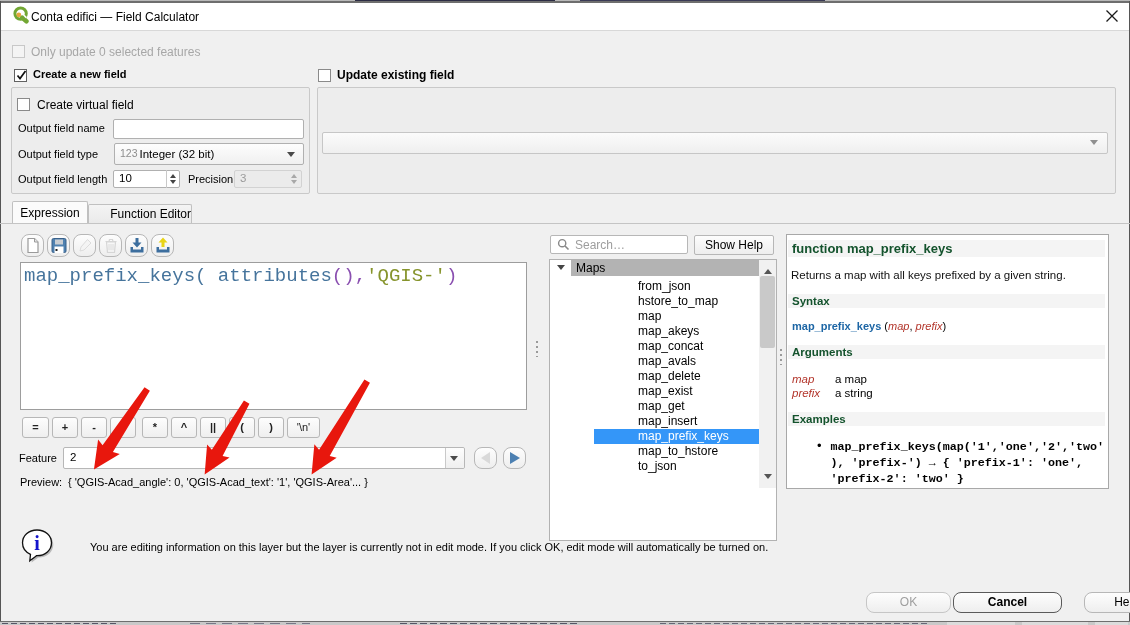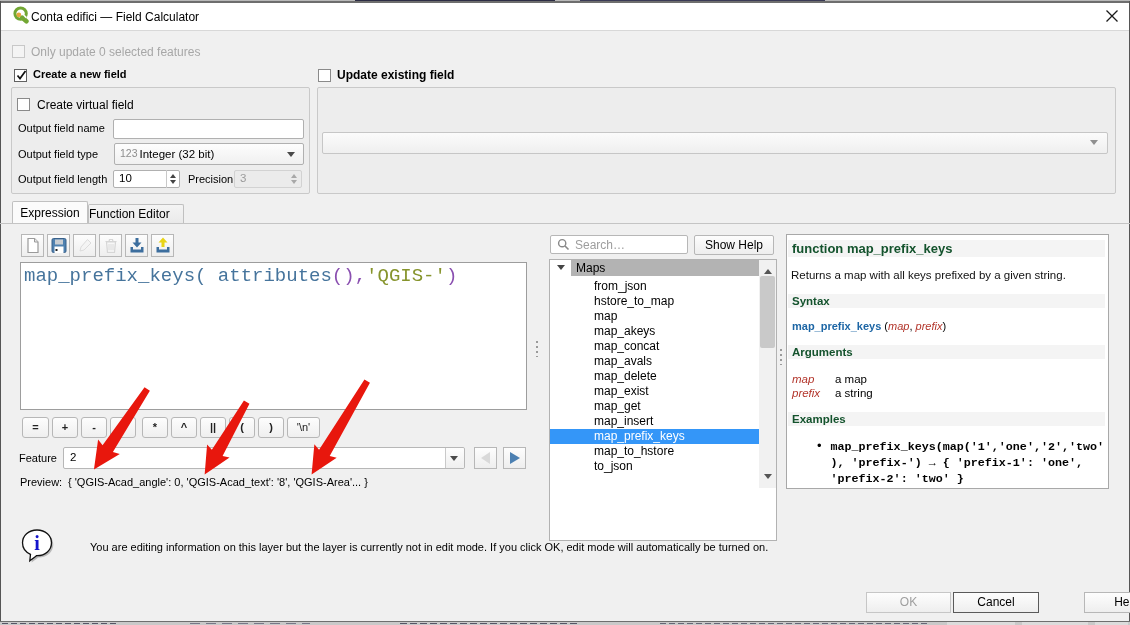--- a/index.html
+++ b/index.html
@@ -1,21 +1,21 @@
 <!DOCTYPE html>
 <html><head><meta charset="utf-8"><style>
 *{margin:0;padding:0;box-sizing:border-box;}
 html,body{width:1130px;height:625px;}
 body{font-family:"Liberation Sans",sans-serif;font-size:12px;color:#000;background:#f0f0f0;position:relative;overflow:hidden;}
 .abs{position:absolute;}
 .cb{position:absolute;width:13px;height:13px;background:#fff;border:1px solid #707070;}
 .gbox{position:absolute;background:#ededed;border:1px solid #c9c9c9;border-radius:2px;}
 .inp{position:absolute;background:#fff;border:1px solid #b0b0b0;border-radius:2px;}
 .combo{position:absolute;background:linear-gradient(#fdfdfd,#f0f0f0);border:1px solid #b0b0b0;border-radius:2px;}
-.btn{position:absolute;background:linear-gradient(#fdfdfd,#eeeeee);border:1px solid #b7b7b7;border-radius:0;}
+.btn{position:absolute;background:linear-gradient(#fdfdfd,#eeeeee);border:1px solid #b7b7b7;border-radius:8px;}
 .darr{width:0;height:0;border-left:4px solid transparent;border-right:4px solid transparent;border-top:5px solid #4a4a4a;position:absolute;}
 .opbtn{position:absolute;top:417px;height:21px;background:linear-gradient(#fdfdfd,#efefef);border:1px solid #b7b7b7;border-radius:3px;text-align:center;font-weight:bold;font-size:11px;line-height:19px;color:#222;}
 .trow{height:15px;line-height:15px;padding-left:44px;font-size:12px;white-space:nowrap;}
 .helpstrip{position:absolute;left:1px;background:#f4f4f4;color:#14532d;font-weight:bold;font-size:11.5px;height:14px;line-height:14px;padding-left:4px;width:317px;}
 .lbl{position:absolute;font-size:11px;}
 </style></head>
 <body>
 
 <div class="abs" style="left:0;top:0;width:1130px;height:1px;background:#b9b9b9;"></div>
 <div class="abs" style="left:355px;top:0;width:200px;height:1px;background:#2d2d44;"></div>
@@ -73,21 +73,21 @@
 <div class="abs" style="left:288px;top:170px;width:14px;height:18px;">
 <div style="width:0;height:0;border:3.5px solid transparent;border-bottom:4.5px solid #a8a8a8;position:absolute;left:3px;top:1px;"></div>
 <div style="width:0;height:0;border:3.5px solid transparent;border-top:4.5px solid #a8a8a8;position:absolute;left:3px;top:10px;"></div>
 </div>
 
 <div class="gbox" style="left:317px;top:87px;width:799px;height:107px;"></div>
 <div class="combo" style="left:322px;top:132px;width:786px;height:22px;background:linear-gradient(#fbfbfb,#efefef);border-color:#c6c6c6;"></div>
 <div class="darr" style="left:1090px;top:140px;border-top-color:#8f8f8f;"></div>
 
 <div class="abs" style="left:12px;top:201px;width:76px;height:23px;background:#fbfbfb;border:1px solid #c0c0c0;border-bottom:none;border-radius:2px 2px 0 0;text-align:center;font-size:12px;line-height:22px;">Expression</div>
-<div class="abs" style="left:88px;top:204px;width:96px;height:20px;background:linear-gradient(#f4f4f4,#e9e9e9);border:1px solid #c0c0c0;border-bottom:none;border-radius:2px 2px 0 0;text-align:left;font-size:12px;line-height:19px;">Function Editor</div>
+<div class="abs" style="left:88px;top:204px;width:104px;height:20px;background:linear-gradient(#f4f4f4,#e9e9e9);border:1px solid #c0c0c0;border-bottom:none;border-radius:2px 2px 0 0;text-align:right;font-size:12px;line-height:19px;">Function Editor</div>
 <div class="abs" style="left:0;top:223px;width:1130px;height:1px;background:#c4c4c4;"></div>
 
 <div class="btn" style="left:21px;top:234px;width:23px;height:23px;"></div>
 <div class="btn" style="left:47px;top:234px;width:23px;height:23px;"></div>
 <div class="btn" style="left:73px;top:234px;width:23px;height:23px;"></div>
 <div class="btn" style="left:99px;top:234px;width:23px;height:23px;"></div>
 <div class="btn" style="left:125px;top:234px;width:23px;height:23px;"></div>
 <div class="btn" style="left:151px;top:234px;width:23px;height:23px;"></div>
 <svg class="abs" style="left:25px;top:237px;" width="16" height="17" viewBox="0 0 16 17">
 <path d="M3 1.5 H9.5 L13 5 V15.5 H3 Z" fill="#fff" stroke="#9a9a9a" stroke-width="1.2"></path>
@@ -134,40 +134,40 @@
 <div class="inp" style="left:63px;top:447px;width:402px;height:22px;border-color:#b7b7b7;"></div>
 <div class="abs" style="left:70px;top:451px;font-size:11.5px;">2</div>
 <div class="abs" style="left:445px;top:448px;width:19px;height:20px;background:linear-gradient(#fdfdfd,#efefef);border-left:1px solid #c9c9c9;border-radius:0 2px 2px 0;"></div>
 <div class="darr" style="left:450px;top:456px;"></div>
 <div class="btn" style="left:474px;top:447px;width:23px;height:22px;"></div>
 <div style="position:absolute;left:481px;top:452px;width:0;height:0;border:6px solid transparent;border-right:9px solid #d9d9d9;border-left:none;"></div>
 <div class="btn" style="left:503px;top:447px;width:23px;height:22px;"></div>
 <div style="position:absolute;left:510px;top:451.5px;width:0;height:0;border:6.5px solid transparent;border-left:10px solid #4c80b2;border-right:none;"></div>
 
 <div class="abs" style="left:20px;top:476px;font-size:11px;">Preview:</div>
-<div class="abs" style="left:68px;top:476px;font-size:11px;">{ 'QGIS-Acad_angle': 0, 'QGIS-Acad_text': '8', 'QGIS-Area'... }</div>
+<div class="abs" style="left:68px;top:476px;font-size:11px;">{ 'QGIS-Acad_angle': 0, 'QGIS-Acad_text': '1', 'QGIS-Area'... }</div>
 
 <div class="abs" style="left:536px;top:341px;width:2px;height:16px;background:repeating-linear-gradient(#9a9a9a 0 2px,transparent 2px 5px);"></div>
 <div class="abs" style="left:780px;top:349px;width:2px;height:16px;background:repeating-linear-gradient(#9a9a9a 0 2px,transparent 2px 5px);"></div>
 
 <div class="inp" style="left:550px;top:235px;width:138px;height:19px;border-color:#b7b7b7;"></div>
 <svg class="abs" style="left:557px;top:238px;" width="13" height="13" viewBox="0 0 13 13">
 <circle cx="5.2" cy="5.2" r="3.6" fill="none" stroke="#888" stroke-width="1.4"></circle>
 <path d="M8 8 L11.5 11.5" stroke="#888" stroke-width="1.6"></path>
 </svg>
 <div class="abs" style="left:575px;top:238px;color:#9d9d9d;font-size:12px;">Search…</div>
 <div class="btn" style="left:694px;top:235px;width:80px;height:20px;border-radius:2px;text-align:center;line-height:18px;font-size:12px;">Show Help</div>
 
 <div class="abs" style="left:549px;top:259px;width:228px;height:282px;background:#fff;border:1px solid #b2b2b2;overflow:hidden;">
 <div style="position:relative;height:16px;">
 <div style="position:absolute;left:21px;top:0;width:189px;height:16px;background:#b3b3b3;"></div>
 <div style="position:absolute;left:7px;top:5px;width:0;height:0;border:4px solid transparent;border-top:5px solid #444;"></div>
 <div style="position:absolute;left:26px;top:0;height:16px;line-height:16px;font-size:12px;">Maps</div>
 </div>
-<div style="margin-top:3px;">
+<div style="margin-top:3px;margin-left:44px;">
 <div class="trow">from_json</div>
 <div class="trow">hstore_to_map</div>
 <div class="trow">map</div>
 <div class="trow">map_akeys</div>
 <div class="trow">map_concat</div>
 <div class="trow">map_avals</div>
 <div class="trow">map_delete</div>
 <div class="trow">map_exist</div>
 <div class="trow">map_get</div>
 <div class="trow">map_insert</div>
@@ -207,21 +207,21 @@
 </svg>
 
 <svg class="abs" style="left:19px;top:528px;" width="37" height="35" viewBox="0 0 37 35">
 <path d="M18 2 C9.5 2 3.5 7.7 3.5 14.8 C3.5 20 6.8 24.3 11.5 26.3 L10.8 32.8 L17.6 27.7 C16.9 27.7 17.4 27.7 18 27.7 C26.5 27.7 32.5 22 32.5 14.8 C32.5 7.7 26.5 2 18 2 Z" fill="#b9b9b9" transform="translate(1.8,1.8)"></path>
 <path d="M18 2 C9.5 2 3.5 7.7 3.5 14.8 C3.5 20 6.8 24.3 11.5 26.3 L10.8 32.8 L17.6 27.7 C16.9 27.7 17.4 27.7 18 27.7 C26.5 27.7 32.5 22 32.5 14.8 C32.5 7.7 26.5 2 18 2 Z" fill="#fff" stroke="#111" stroke-width="1.3"></path>
 <text x="18" y="22" text-anchor="middle" font-family="Liberation Serif,serif" font-size="20" font-weight="bold" fill="#1414cc">i</text>
 </svg>
 <div class="abs" style="left:90px;top:541px;font-size:11px;">You are editing information on this layer but the layer is currently not in edit mode. If you click OK, edit mode will automatically be turned on.</div>
 
 <div class="btn" style="left:866px;top:592px;width:85px;height:21px;text-align:center;line-height:19px;font-size:12px;color:#9f9f9f;border-color:#c6c6c6;">OK</div>
-<div class="btn" style="left:953px;top:592px;width:86px;height:21px;text-align:center;line-height:19px;font-size:12px;border-color:#5a5a5a;">Cancel</div>
+<div class="btn" style="left:953px;top:592px;width:109px;height:21px;text-align:center;line-height:19px;font-size:12px;border-color:#5a5a5a;font-weight:bold;">Cancel</div>
 <div class="btn" style="left:1040px;top:592px;width:85px;height:21px;text-align:center;line-height:19px;font-size:12px;margin-left:44px;">Help</div>
 
 <div class="abs" style="left:0;top:621px;width:1130px;height:1px;background:#6e6e6e;"></div>
 <div class="abs" style="left:0;top:622px;width:1130px;height:3px;background:#c9c9c9;"></div>
 <div class="abs" style="left:2px;top:623px;width:115px;height:2px;background:repeating-linear-gradient(90deg,#556 0 6px,#c9c9c9 6px 9px);height:1px;"></div>
 <div class="abs" style="left:190px;top:623px;width:120px;height:1px;background:repeating-linear-gradient(90deg,#778 0 10px,#c9c9c9 10px 16px);height:1px;"></div>
 <div class="abs" style="left:400px;top:623px;width:180px;height:2px;background:repeating-linear-gradient(90deg,#556 0 7px,#c9c9c9 7px 10px);height:1px;"></div>
 <div class="abs" style="left:660px;top:623px;width:270px;height:2px;background:repeating-linear-gradient(90deg,#667 0 6px,#c9c9c9 6px 9px);height:1px;"></div>
 <div class="abs" style="left:947px;top:622px;width:68px;height:3px;background:#dcdcdc;"></div>
 <div class="abs" style="left:1022px;top:622px;width:66px;height:3px;background:#dcdcdc;"></div>

